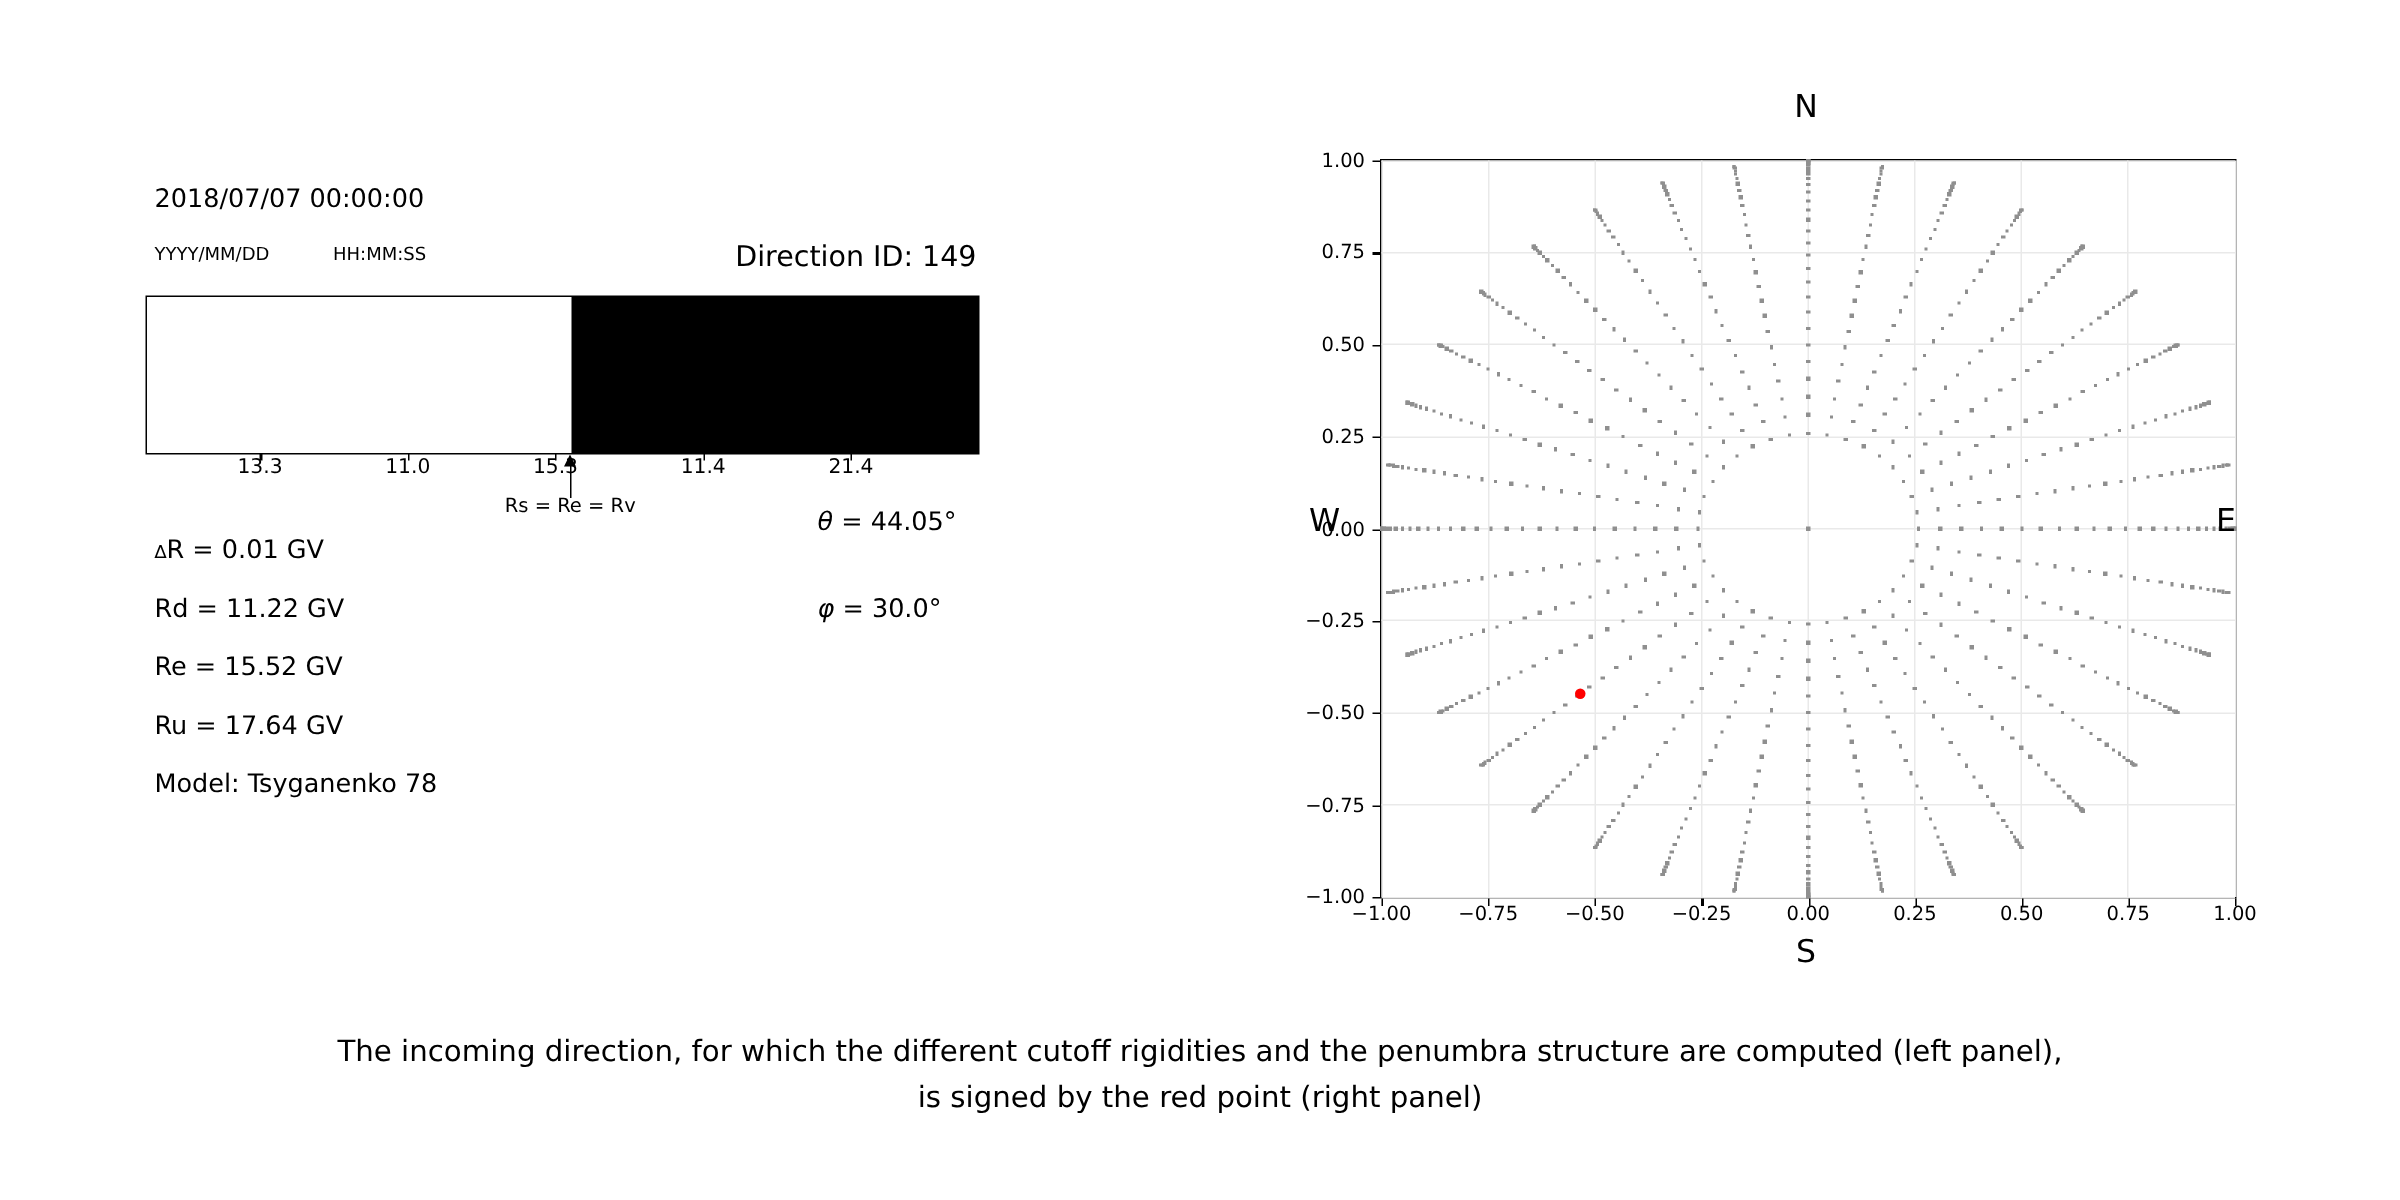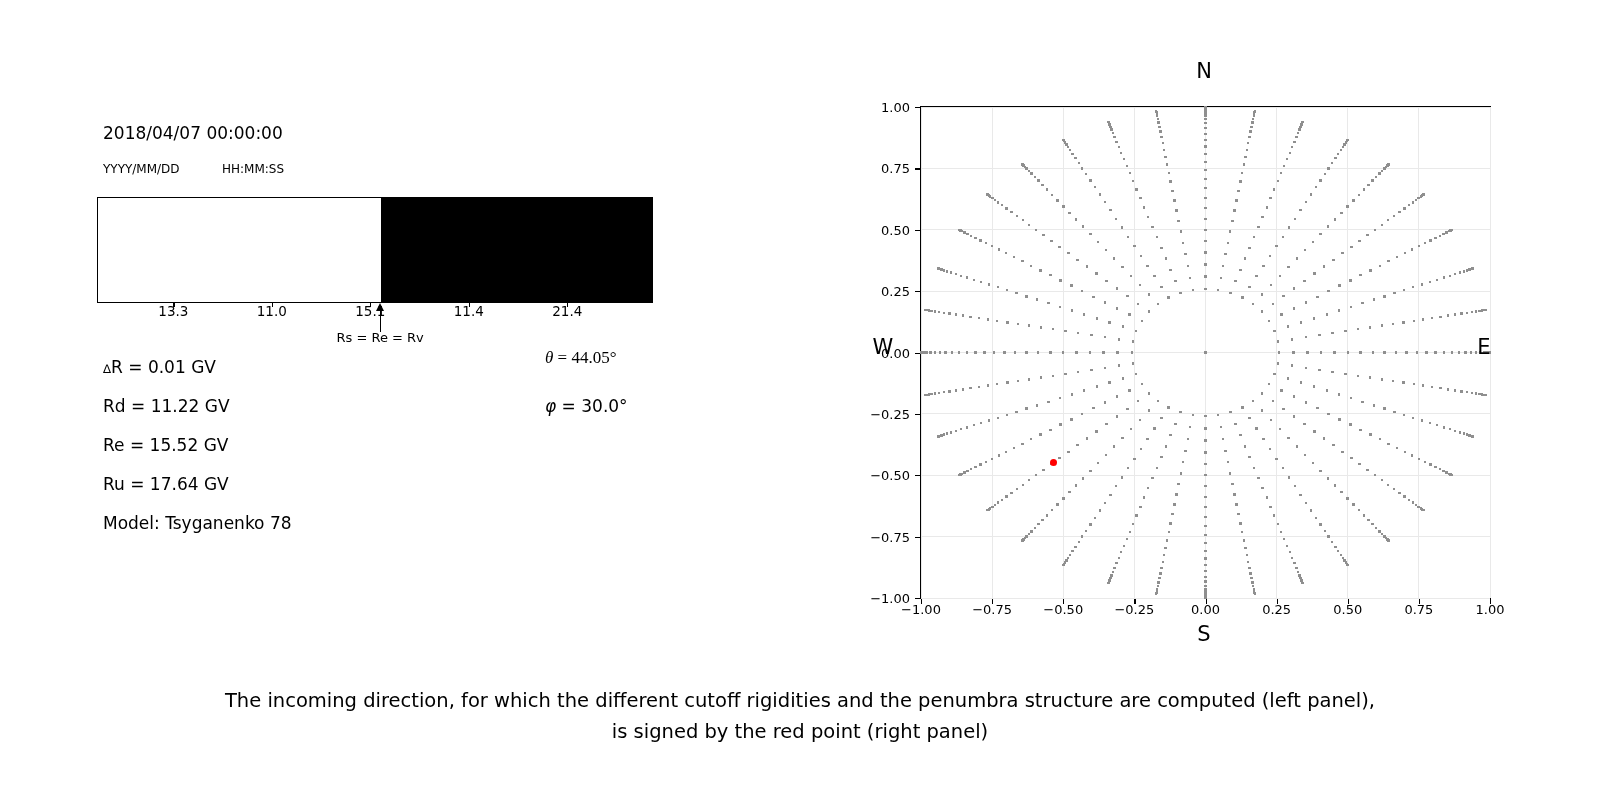--- a/index.html
+++ b/index.html
@@ -32,54 +32,55 @@
   .redpt{position:absolute;width:7.4px;height:7.4px;border-radius:50%;}
   .cap1{left:0;width:1600px;top:690px;text-align:center;font-size:19.5px;line-height:21px;}
   .cap2{left:0;width:1600px;top:721px;text-align:center;font-size:19.5px;line-height:21px;}
   .credit{left:0;width:1600px;top:756px;text-align:center;font-size:13px;line-height:15px;}
 </style>
 </head>
 <body>
 
 <div id="root">
 
-  <div class="abs datetime">2018/04/07 00:00:00</div>
+  <div class="abs datetime">2018/07/07 00:00:00</div>
   <div class="abs fmt" style="left:103px">YYYY/MM/DD</div>
   <div class="abs fmt" style="left:222px">HH:MM:SS</div>
+  <div class="abs dirid">Direction ID: 149</div>
 
   <div class="abs penbar" id="pen-bands">
       <div class="band" style="left: 0px; width: 283.156px; background: rgb(255, 255, 255);"></div>
       <div class="band" style="left: 283.156px; width: 270.844px; background: rgb(0, 0, 0);"></div>
     </div>
   <div id="pen-axis">
       <div class="abs btick" style="left: 173.329px;"></div>
       <div class="abs bticklab" style="left: 173.329px;">13.3</div>
       <div class="abs btick" style="left: 271.818px;"></div>
       <div class="abs bticklab" style="left: 271.818px;">11.0</div>
       <div class="abs btick" style="left: 370.307px;"></div>
-      <div class="abs bticklab" style="left: 370.307px;">15.1</div>
+      <div class="abs bticklab" style="left: 370.307px;">15.3</div>
       <div class="abs btick" style="left: 468.796px;"></div>
       <div class="abs bticklab" style="left: 468.796px;">11.4</div>
       <div class="abs btick" style="left: 567.284px;"></div>
       <div class="abs bticklab" style="left: 567.284px;">21.4</div>
       <div class="abs arrow-head" style="left: 376.156px; top: 302.5px;"></div>
       <div class="abs arrow-line" style="left: 379.556px; top: 309px; height: 23px;"></div>
     </div>
 
   <div class="abs rslabel" id="rs-label" style="left: 380.156px;">Rs = Re = Rv</div>
 
   <div id="results">
       <div class="abs resrow" style="top: 357px;"><span class="delta-sym">∆</span><span>R = 0.01 GV</span></div>
       <div class="abs resrow" style="top: 396px;"><span class="delta-sym"></span><span>Rd = 11.22 GV</span></div>
       <div class="abs resrow" style="top: 435px;"><span class="delta-sym"></span><span>Re = 15.52 GV</span></div>
       <div class="abs resrow" style="top: 474px;"><span class="delta-sym"></span><span>Ru = 17.64 GV</span></div>
       <div class="abs resrow" style="top: 513px;"><span class="delta-sym"></span><span>Model: Tsyganenko 78</span></div>
     </div>
   <div id="angles">
-      <div class="abs angrow" style="top: 348px; font-family: Liberation Serif, serif;"><span class="greek">θ</span><span> = 44.05°</span></div>
+      <div class="abs angrow" style="top: 338px;"><span class="greek">θ</span><span> = 44.05°</span></div>
       <div class="abs angrow" style="top: 396px;"><span class="greek">φ</span><span> = 30.0°</span></div>
     </div>
 
   <div class="abs plot" id="plot">
       <div class="gridv" style="left: -0.5px;"></div>
       <div class="gridv" style="left: 70.625px;"></div>
       <div class="gridv" style="left: 141.75px;"></div>
       <div class="gridv" style="left: 212.875px;"></div>
       <div class="gridv" style="left: 284px;"></div>
       <div class="gridv" style="left: 355.125px;"></div>

